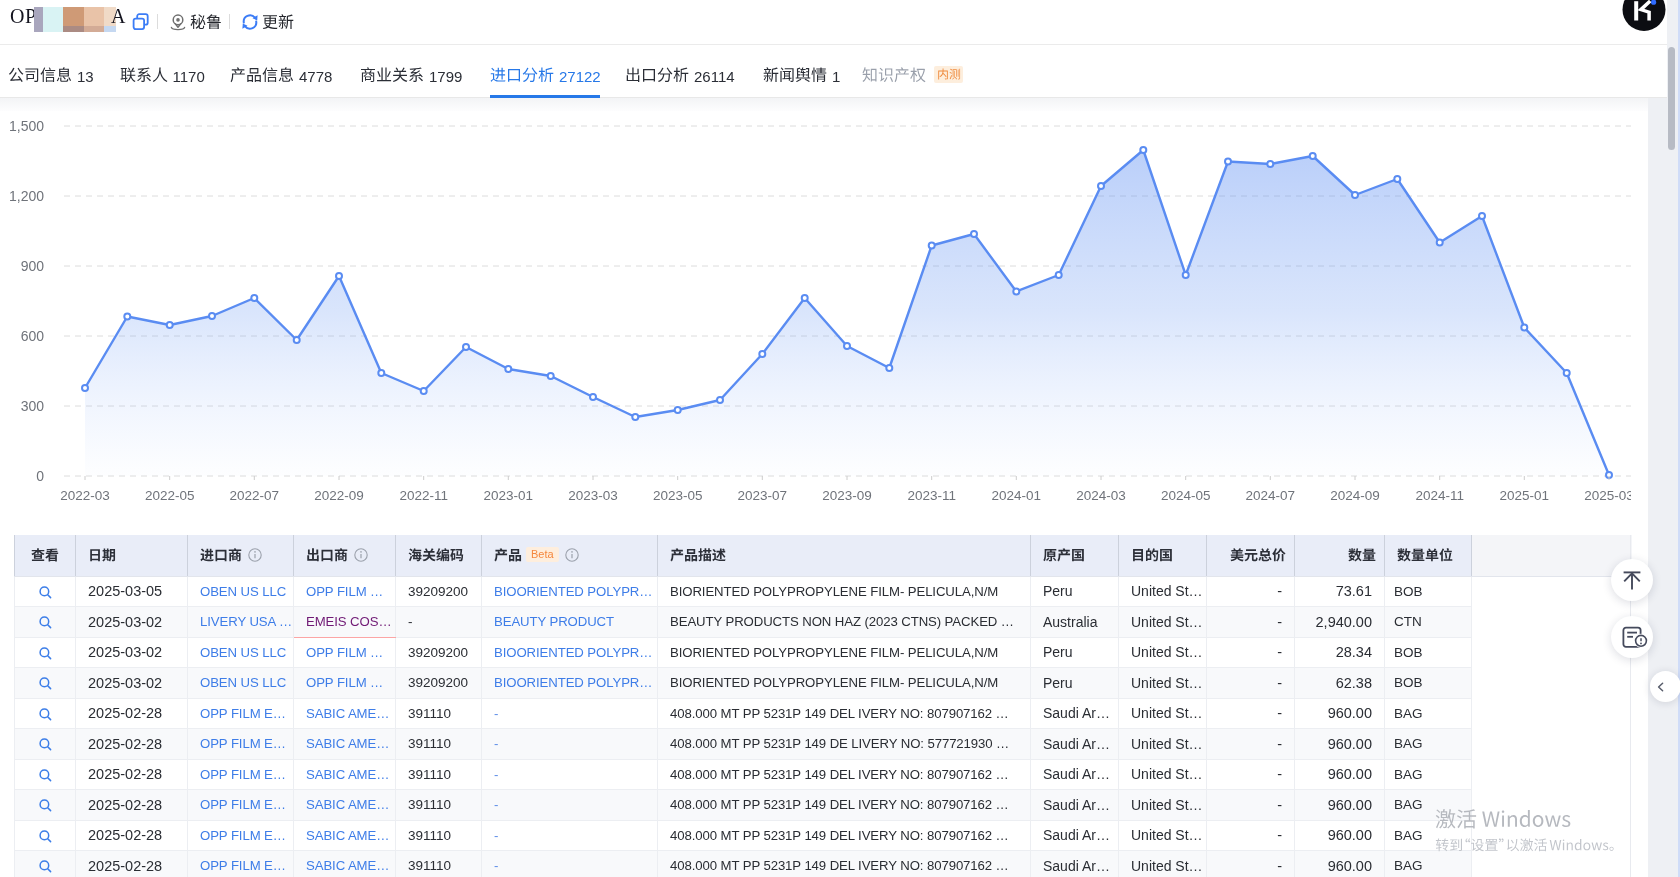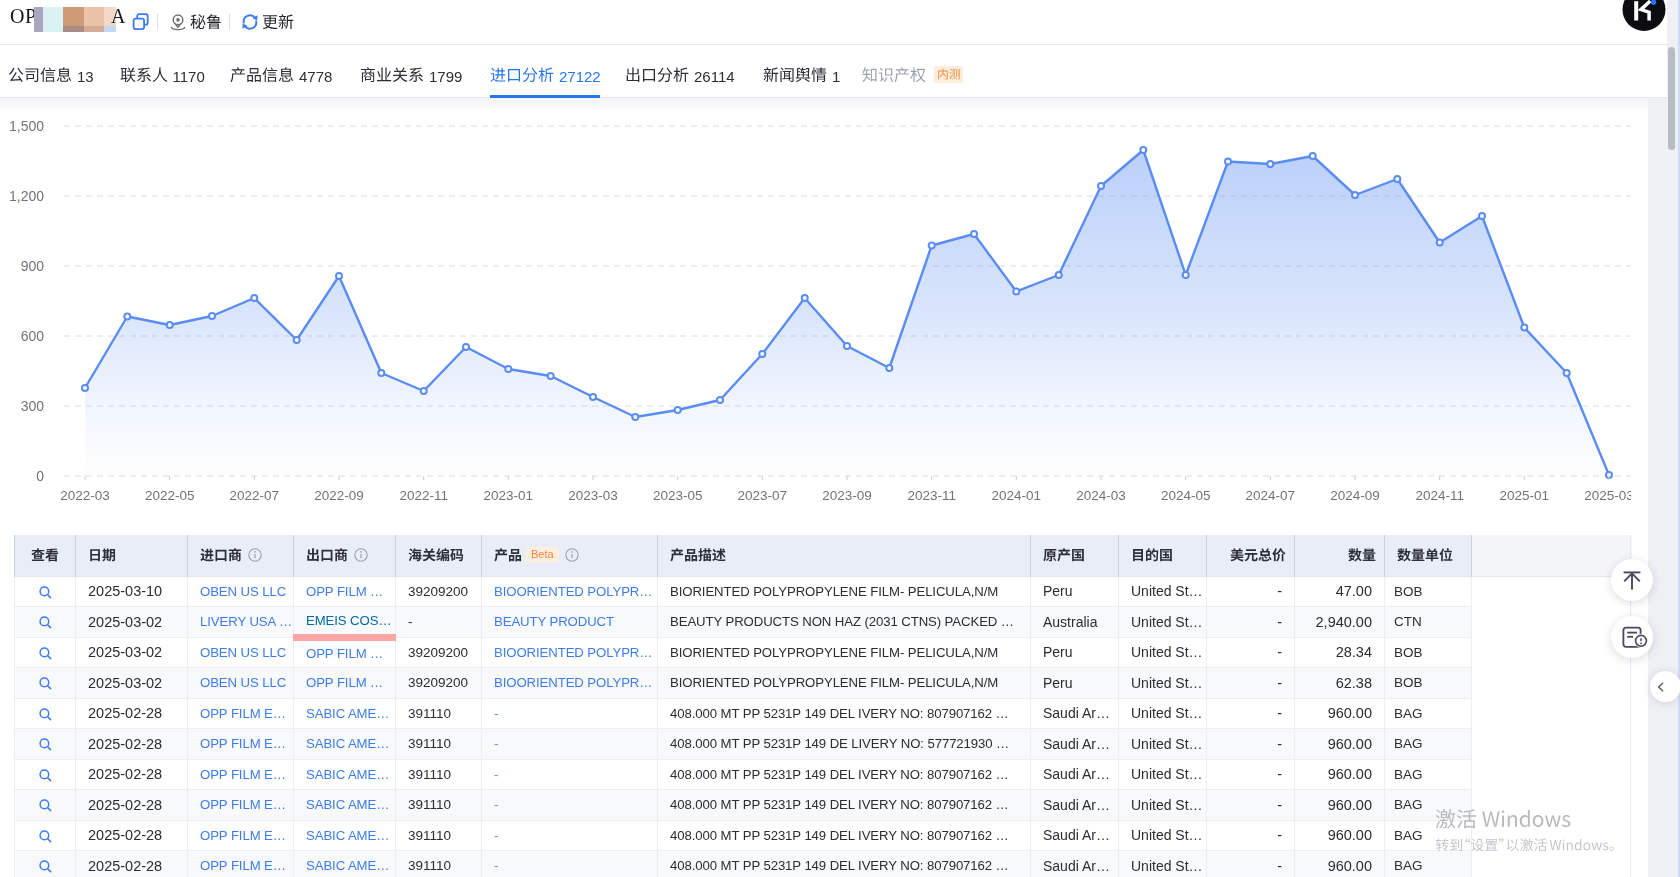--- a/index.html
+++ b/index.html
@@ -259,44 +259,44 @@
           </svg></th>
 <th style="background:#f4f5f8;border-bottom:1px solid #e2e5ec"></th>
 </tr>
     </thead>
     <tbody>
 <tr style="background:#fff">
 <td style="border-right:1px solid #eceef2;border-bottom:1px solid #eceef2;padding:0 0 0 12px;border-left:1px solid #eceef2;height:30.5px;text-align:center;padding-left:0"><svg width="15" height="15" viewBox="0 0 15 15" fill="none" style="vertical-align:middle">
 <circle cx="6.4" cy="6.4" r="4.3" stroke="#3b7de8" stroke-width="1.5"></circle>
 <line x1="9.7" y1="9.7" x2="12.6" y2="12.6" stroke="#3b7de8" stroke-width="1.5" stroke-linecap="round"></line>
           </svg></td>
-<td style="border-right:1px solid #eceef2;border-bottom:1px solid #eceef2;padding:0 0 0 12px;color:#2a2d33;font-size:14.5px">2025-03-10</td>
+<td style="border-right:1px solid #eceef2;border-bottom:1px solid #eceef2;padding:0 0 0 12px;color:#2a2d33;font-size:14.5px">2025-03-05</td>
 <td style="border-right:1px solid #eceef2;border-bottom:1px solid #eceef2;padding:0 0 0 12px;color:#3e7de8;font-size:13.2px;letter-spacing:-0.1px">OBEN US LLC</td>
 <td style="border-right:1px solid #eceef2;border-bottom:1px solid #eceef2;padding:0 0 0 12px;color:#3e7de8;font-size:13.2px;letter-spacing:-0.1px">OPP FILM …</td>
 <td style="border-right:1px solid #eceef2;border-bottom:1px solid #eceef2;padding:0 0 0 12px;color:#2a2d33;font-size:13.5px">39209200</td>
 <td style="border-right:1px solid #eceef2;border-bottom:1px solid #eceef2;padding:0 0 0 12px;color:#3e7de8;font-size:13.2px;letter-spacing:-0.1px">BIOORIENTED POLYPR…</td>
 <td style="border-right:1px solid #eceef2;border-bottom:1px solid #eceef2;padding:0 0 0 12px;color:#2a2d33;font-size:13.2px;letter-spacing:-0.1px">BIORIENTED POLYPROPYLENE FILM- PELICULA,N/M</td>
 <td style="border-right:1px solid #eceef2;border-bottom:1px solid #eceef2;padding:0 0 0 12px;color:#2a2d33;font-size:14px">Peru</td>
 <td style="border-right:1px solid #eceef2;border-bottom:1px solid #eceef2;padding:0 0 0 12px;color:#2a2d33;font-size:14px">United St…</td>
 <td style="border-right:1px solid #eceef2;border-bottom:1px solid #eceef2;padding:0 0 0 12px;color:#2a2d33;font-size:14.5px;text-align:right;padding-right:12px;padding-left:0">-</td>
-<td style="border-right:1px solid #eceef2;border-bottom:1px solid #eceef2;padding:0 0 0 12px;color:#2a2d33;font-size:14.5px;text-align:right;padding-right:12px;padding-left:0">47.00</td>
+<td style="border-right:1px solid #eceef2;border-bottom:1px solid #eceef2;padding:0 0 0 12px;color:#2a2d33;font-size:14.5px;text-align:right;padding-right:12px;padding-left:0">73.61</td>
 <td style="border-right:1px solid #eceef2;border-bottom:1px solid #eceef2;padding:0 0 0 12px;color:#2a2d33;font-size:13.5px;padding-left:9px">BOB</td>
 <td style="background:#fff"></td>
 </tr>
 <tr style="background:#f8f9fb">
 <td style="border-right:1px solid #eceef2;border-bottom:1px solid #eceef2;padding:0 0 0 12px;border-left:1px solid #eceef2;height:30.5px;text-align:center;padding-left:0"><svg width="15" height="15" viewBox="0 0 15 15" fill="none" style="vertical-align:middle">
 <circle cx="6.4" cy="6.4" r="4.3" stroke="#3b7de8" stroke-width="1.5"></circle>
 <line x1="9.7" y1="9.7" x2="12.6" y2="12.6" stroke="#3b7de8" stroke-width="1.5" stroke-linecap="round"></line>
           </svg></td>
 <td style="border-right:1px solid #eceef2;border-bottom:1px solid #eceef2;padding:0 0 0 12px;color:#2a2d33;font-size:14.5px">2025-03-02</td>
 <td style="border-right:1px solid #eceef2;border-bottom:1px solid #eceef2;padding:0 0 0 12px;color:#3e7de8;font-size:13.2px;letter-spacing:-0.1px">LIVERY USA …</td>
-<td style="border-right:1px solid #eceef2;border-bottom:7px solid #fca5a5;padding:0 0 0 12px;color:#0369a1;font-size:13.2px;letter-spacing:-0.1px">EMEIS COS…</td>
+<td style="border-right:1px solid #eceef2;border-bottom:1px solid #fca5a5;padding:0 0 0 12px;color:#701a75;font-size:13.2px;letter-spacing:-0.1px">EMEIS COS…</td>
 <td style="border-right:1px solid #eceef2;border-bottom:1px solid #eceef2;padding:0 0 0 12px;color:#2a2d33;font-size:13.5px">-</td>
 <td style="border-right:1px solid #eceef2;border-bottom:1px solid #eceef2;padding:0 0 0 12px;color:#3e7de8;font-size:13.2px;letter-spacing:-0.1px">BEAUTY PRODUCT</td>
-<td style="border-right:1px solid #eceef2;border-bottom:1px solid #eceef2;padding:0 0 0 12px;color:#2a2d33;font-size:13.2px;letter-spacing:-0.1px">BEAUTY PRODUCTS NON HAZ (2031 CTNS) PACKED …</td>
+<td style="border-right:1px solid #eceef2;border-bottom:1px solid #eceef2;padding:0 0 0 12px;color:#2a2d33;font-size:13.2px;letter-spacing:-0.1px">BEAUTY PRODUCTS NON HAZ (2023 CTNS) PACKED …</td>
 <td style="border-right:1px solid #eceef2;border-bottom:1px solid #eceef2;padding:0 0 0 12px;color:#2a2d33;font-size:14px">Australia</td>
 <td style="border-right:1px solid #eceef2;border-bottom:1px solid #eceef2;padding:0 0 0 12px;color:#2a2d33;font-size:14px">United St…</td>
 <td style="border-right:1px solid #eceef2;border-bottom:1px solid #eceef2;padding:0 0 0 12px;color:#2a2d33;font-size:14.5px;text-align:right;padding-right:12px;padding-left:0">-</td>
 <td style="border-right:1px solid #eceef2;border-bottom:1px solid #eceef2;padding:0 0 0 12px;color:#2a2d33;font-size:14.5px;text-align:right;padding-right:12px;padding-left:0">2,940.00</td>
 <td style="border-right:1px solid #eceef2;border-bottom:1px solid #eceef2;padding:0 0 0 12px;color:#2a2d33;font-size:13.5px;padding-left:9px">CTN</td>
 <td style="background:#fff"></td>
 </tr>
 <tr style="background:#fff">
 <td style="border-right:1px solid #eceef2;border-bottom:1px solid #eceef2;padding:0 0 0 12px;border-left:1px solid #eceef2;height:30.5px;text-align:center;padding-left:0"><svg width="15" height="15" viewBox="0 0 15 15" fill="none" style="vertical-align:middle">
 <circle cx="6.4" cy="6.4" r="4.3" stroke="#3b7de8" stroke-width="1.5"></circle>

